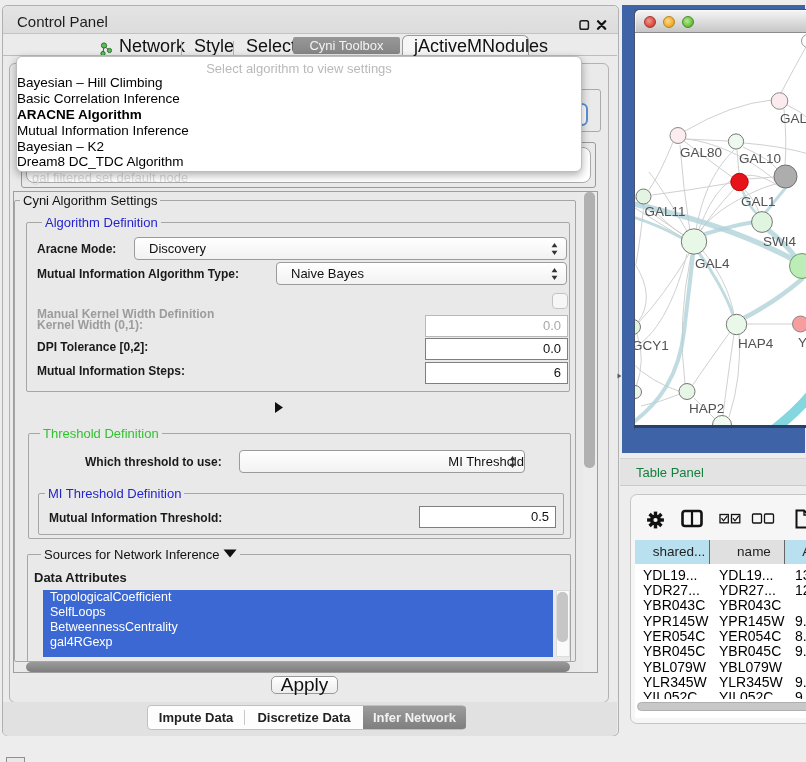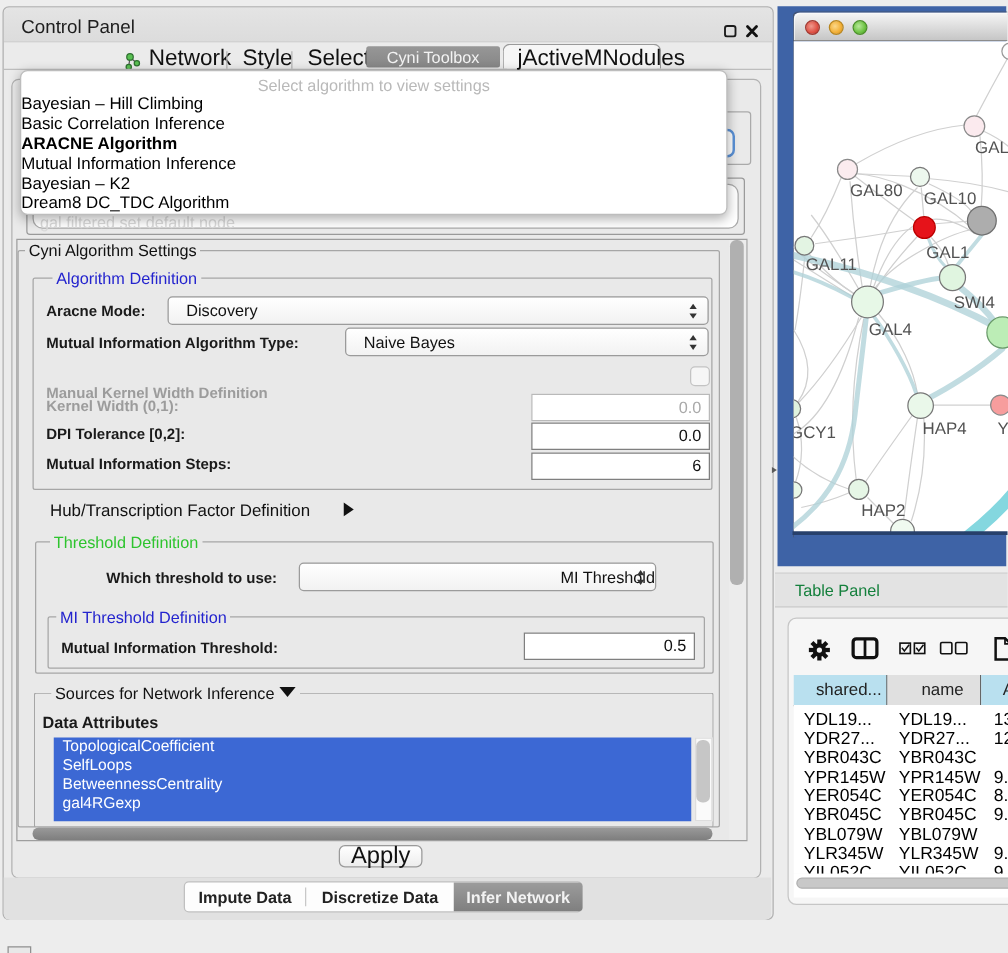--- a/index.html
+++ b/index.html
@@ -153,21 +153,20 @@
       </div>
       <div class="lbl dis" style="left:23px; top:99px;margin-top:16px;">Manual Kernel Width Definition</div>
       <div class="abs" style="left:538px; top:101px; width:16px; height:16px; border:1px solid #c3c3c3; border-radius:4px; background:#f6f6f6;"></div>
       <div class="lbl dis" style="left:23px; top:126px;">Kernel Width (0,1):</div>
       <div class="tf dis" style="left:411px; top:123px; width:143px;">0.0</div>
       <div class="lbl" style="left:23px; top:148px;">DPI Tolerance [0,2]:</div>
       <div class="tf" style="left:411px; top:146px; width:143px;">0.0</div>
       <div class="lbl" style="left:23px; top:172px;">Mutual Information Steps:</div>
       <div class="tf" style="left:411px; top:170px; width:143px;">6</div>
 
-      <div class="abs" style="left:26px; top:209px; font-size:13.5px; color:#111;">Hub/Transcription Factor Definition</div>
       <svg class="abs" style="left:260px; top:209px;" width="10" height="13" viewBox="0 0 10 13">
           <path d="M1 1 L9 6.5 L1 12 Z" fill="#111"></path>
         </svg>
 
       <div class="grp" style="left:14px; top:241px; width:543px; height:106px;"></div>
       <div class="grpt" style="left:26px; top:234px; color:#2ec42e;">Threshold Definition</div>
       <div class="lbl" style="left:71px; top:263px;">Which threshold to use:</div>
       <div class="combo" style="left:225px; top:258px; width:286px;text-align:right;">MI Threshold
         <svg class="arr" viewBox="0 0 8 14">
             <path d="M4 0 L7.4 5 H0.6 Z" fill="#333"></path>

